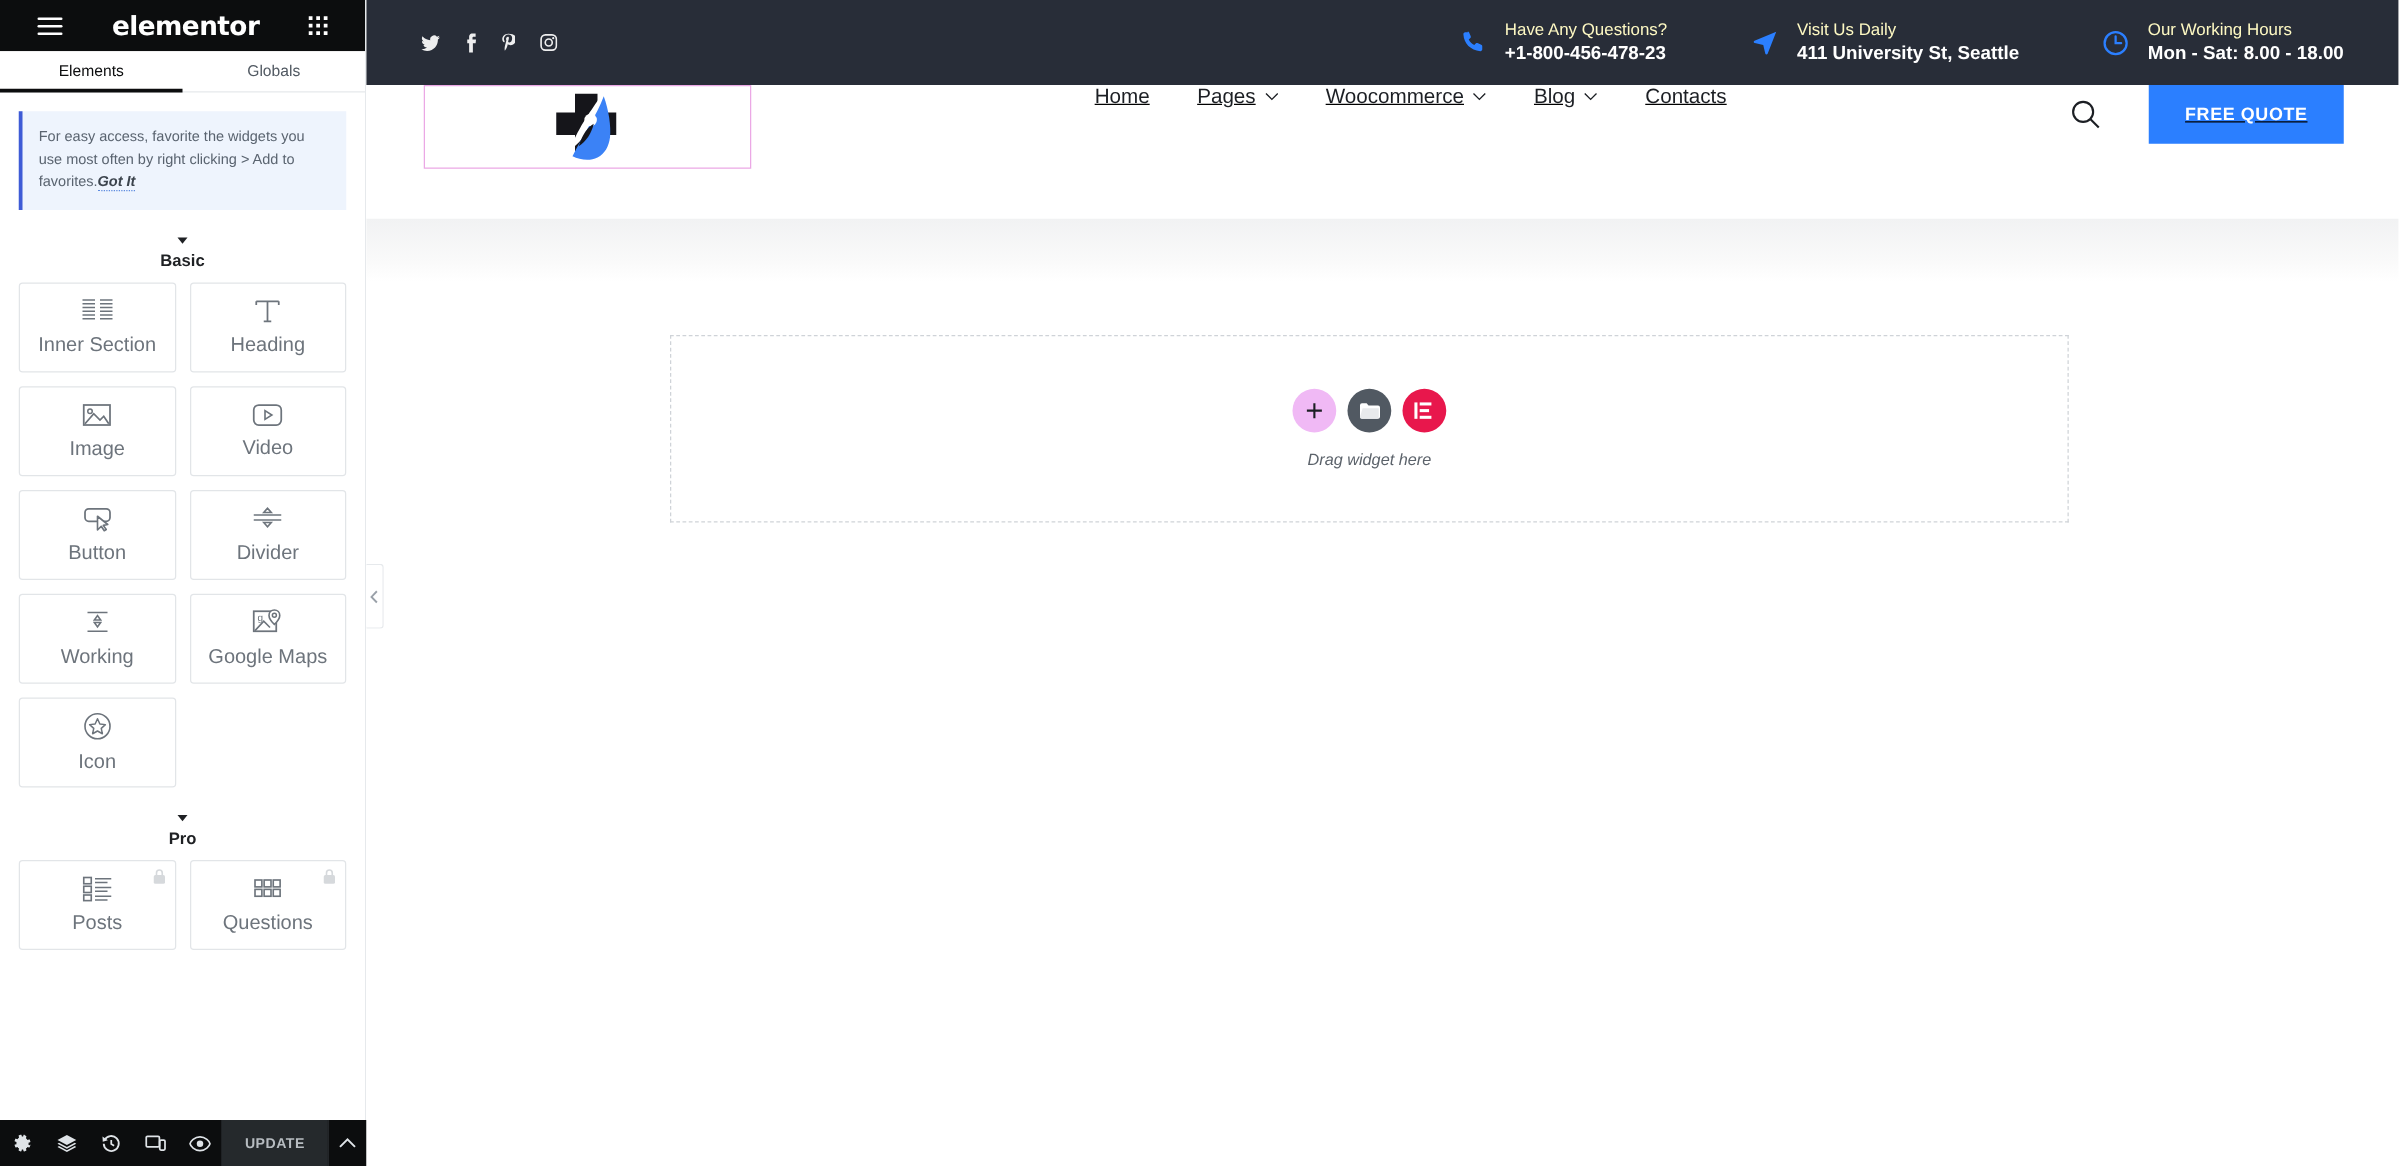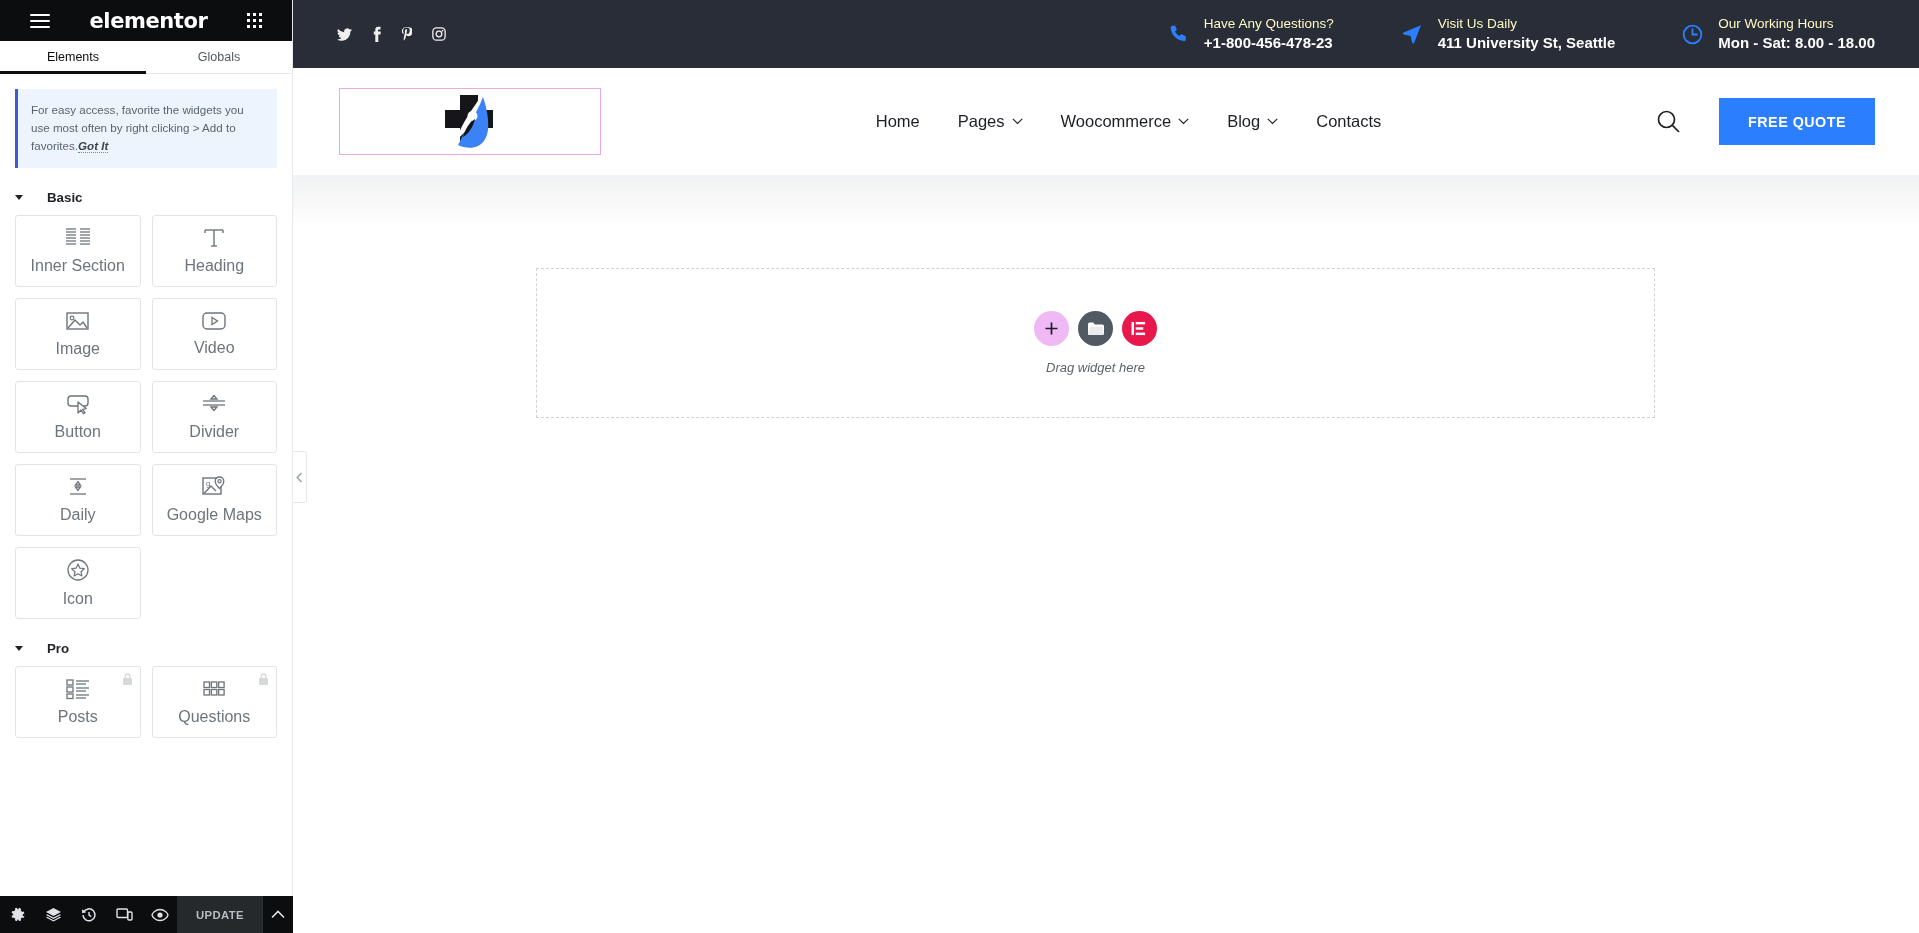--- a/index.html
+++ b/index.html
@@ -68,21 +68,21 @@
 
   .notice {
     margin: 15px 3px 0 3px; background: #eef4fd;
     border-left: 3px solid #3e5bd6;
     padding: 12px 13px 13px 13px;
     font-size: 11.6px; line-height: 1.55; color: #5a6470;
   }
   .notice b { color: #3c444d; font-style: italic; font-weight: bold;
               border-bottom: 1px dotted #5c8ae0; cursor: pointer; }
 
-  .cat { margin: 22px 3px 10px 3px; display:flex; align-items:center; gap:24px; cursor: pointer;}
+  .cat { margin: 22px 3px 10px 3px; display:flex; align-items:center; gap:6px; cursor: pointer; flex-direction: column;}
   .cat .arrow {
     width:0;height:0;border-left:4.5px solid transparent;border-right:4.5px solid transparent;
     border-top:5.5px solid #1f2124;
   }
   .cat-label { font-size: 13.3px; font-weight: bold; color: #1f2124; }
 
   .widgets { display: grid; grid-template-columns: 1fr 1fr; gap: 11px; padding: 0 3px; }
   .widget {
     height: 72px; border: 1px solid #e2e5e8; border-radius: 3px;
     display: flex; flex-direction: column; align-items: center; justify-content: center;
@@ -131,22 +131,22 @@
   .socials { display: flex; gap: 20px; align-items:center; }
   .socials a { color: #fff; opacity: .92; line-height: 0; }
   .top-info { margin-left: auto; display: flex; align-items: center; gap: 66px; }
   .info-item { display: flex; align-items: center; gap: 14px; }
   .info-ico { flex: 0 0 auto; line-height: 0; }
   .info-text { display: flex; flex-direction: column; gap: 2px; }
   .info-top { font-size: 13.5px; color: #fef9c3; line-height: 1.2; }
   .info-bot { font-size: 15px; color: #ffffff; font-weight: bold; line-height: 1.25; }
 
   .header {
-    height: 107px; background: #ffffff; display: flex; align-items: center;
-    padding: 0 44px; position: relative;
+    height: 107px; background: #ffffff; display: flex; align-items: flex-start;
+    padding: 0 44px; position: relative; text-decoration: underline;
   }
   .logo-box {
     width: 262px; height: 67px; border: 1px solid #eba8e5;
     display: flex; align-items: center; justify-content: center;
     background: #fff; margin-left: 2px;
   }
   .nav { display: flex; align-items: center; gap: 38px; margin: 0 auto; }
   .nav-item {
     display: flex; align-items: center; gap: 7px;
     font-size: 16.5px; color: #1c1f24; cursor: pointer;
@@ -300,21 +300,21 @@
 
         <div class="widget">
           <svg width="26" height="22" viewBox="0 0 26 22">
             <g stroke="#6d747c" stroke-width="1.3" fill="none">
               <line x1="5" y1="3" x2="21" y2="3"></line>
               <path d="M10.5 9 L13 5.5 L15.5 9 Z"></path>
               <path d="M10.5 11 L13 14.5 L15.5 11 Z"></path>
               <line x1="5" y1="18" x2="21" y2="18"></line>
             </g>
           </svg>
-          <span class="widget-label">Daily</span>
+          <span class="widget-label">Working</span>
         </div>
 
         <div class="widget">
           <svg width="26" height="23" viewBox="0 0 26 23">
             <rect x="2" y="3" width="18" height="16" fill="none" stroke="#6d747c" stroke-width="1.4"></rect>
             <text x="5" y="11" font-size="8" fill="#6d747c" font-family="Liberation Sans">g</text>
             <path d="M3 18.5 L10 11 L15 16" fill="none" stroke="#6d747c" stroke-width="1.3"></path>
             <path d="M18.5 2 C21 2 22.8 3.9 22.8 6.3 C22.8 9.3 18.5 13.5 18.5 13.5 C18.5 13.5 14.2 9.3 14.2 6.3 C14.2 3.9 16 2 18.5 2 Z" fill="#fff" stroke="#6d747c" stroke-width="1.3"></path>
             <circle cx="18.5" cy="6.2" r="1.6" fill="none" stroke="#6d747c" stroke-width="1.2"></circle>
           </svg>

